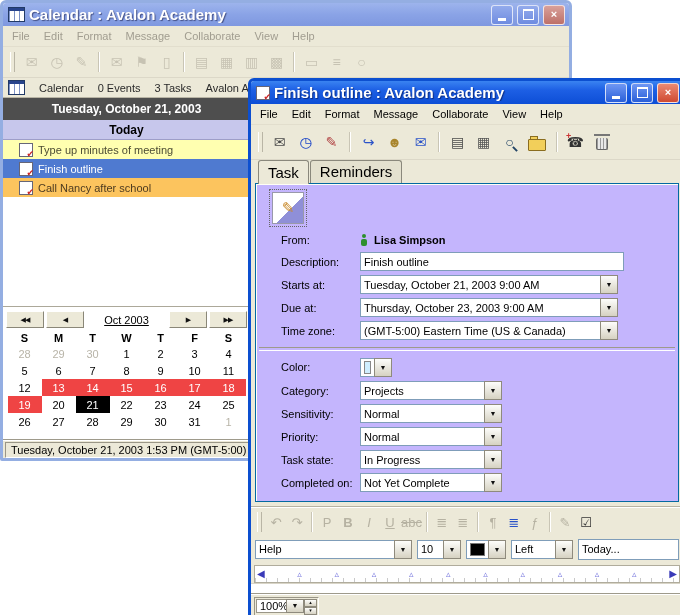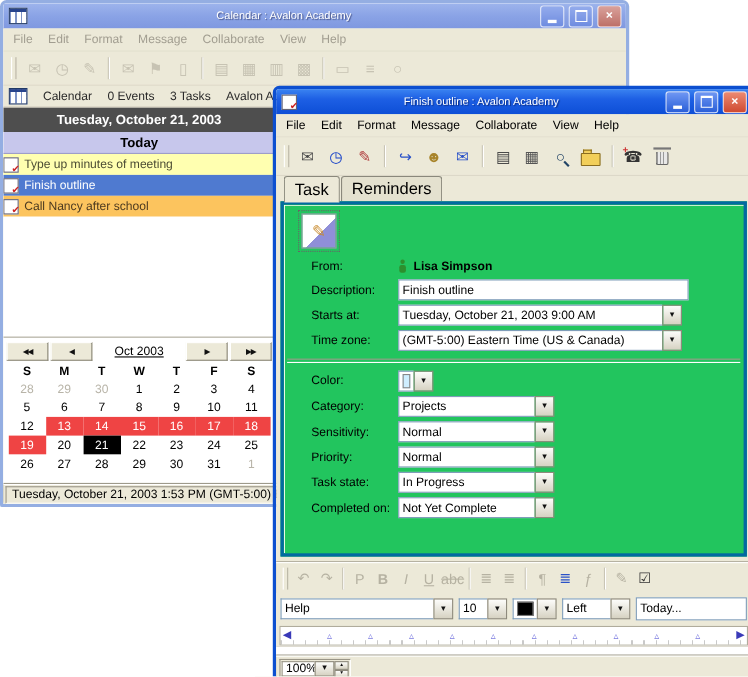--- a/index.html
+++ b/index.html
@@ -6,22 +6,22 @@
   .stage{position:relative;width:680px;height:615px;overflow:hidden;background:#fff;
          font-family:"Liberation Sans","DejaVu Sans",sans-serif;font-size:11px;color:#000;}
 
   
   .win{position:absolute;display:flex;flex-direction:column;border-radius:6px 6px 2px 2px;overflow:hidden;}
   .win.inactive{border:3px solid #94aee2;}
   .win.active{border:3px solid #0c4fd0;}
   .titlebar{height:23px;display:flex;align-items:center;gap:4px;padding:0 4px 0 5px;flex:none;}
   .win.active .titlebar{background:linear-gradient(180deg,#3a83f1 0%,#1d5fe4 40%,#0d4ed6 100%);}
   .win.inactive .titlebar{background:linear-gradient(180deg,#9db4ec 0%,#8aa3e6 50%,#7f98e0 100%);}
-  .titletext{flex:1;color:#fff;font-weight:normal;font-size:10px;white-space:nowrap;overflow:hidden;
-             text-shadow:1px 1px 1px rgba(0,0,40,.5);text-align:center;}
+  .titletext{flex:1;color:#fff;font-weight:bold;font-size:15px;white-space:nowrap;overflow:hidden;
+             text-shadow:1px 1px 1px rgba(0,0,40,.5);}
   .capbtn{width:20px;height:18px;border-radius:3px;border:1px solid rgba(255,255,255,.75);
           display:flex;align-items:center;justify-content:center;color:#fff;flex:none;
           font-size:11px;font-weight:bold;line-height:1;}
   .win.active .capbtn{background:linear-gradient(180deg,#6f97f3,#2a5fd8);}
   .win.inactive .capbtn{background:linear-gradient(180deg,#93abec,#6f8ce0);}
   .capbtn.close{background:linear-gradient(180deg,#ec8a72,#cf4a31)!important;}
   .win.inactive .capbtn.close{background:linear-gradient(180deg,#d9a09a,#bd7068)!important;}
   .glyph-min{display:block;width:8px;height:3px;background:#fff;margin-top:9px;}
   .glyph-max{display:block;width:9px;height:8px;border:1px solid #fff;border-top:2px solid #fff;}
 
@@ -66,21 +66,21 @@
           repeating-linear-gradient(90deg,#7e93c6 0 1px,#fff 1px 5px),
           repeating-linear-gradient(#7e93c6 0 1px,#fff 1px 4px);background-color:#fff;}
 
   
   .daypane{width:247px;display:flex;flex-direction:column;background:#fff;flex:1;min-height:0;
            border-right:1px solid #aca899;}
   .datehdr{height:22px;background:#4e4e4e;color:#fff;font-weight:bold;font-size:12px;
            display:flex;align-items:center;justify-content:center;flex:none;}
   .todaybar{height:19px;background:#c7c7ec;font-weight:bold;font-size:12px;
             display:flex;align-items:center;justify-content:center;flex:none;border-bottom:1px solid #9e9ec8;}
-  .taskrow{height:19px;display:flex;align-items:center;gap:5px;padding:0 0;flex:none;}
+  .taskrow{height:19px;display:flex;align-items:center;gap:5px;padding:0 16px;flex:none;}
   .note-ic{width:12px;height:12px;background:#fff;border:1px solid #667;position:relative;flex:none;}
   .note-ic::after{content:"✔";position:absolute;right:-2px;bottom:-3px;color:#c22;font-size:9px;}
   .whitefill{flex:1;background:#fff;}
 
   
   .minical{flex:none;background:#fff;border-top:1px solid #aca899;padding:4px 3px 10px 3px;}
   .mc-nav{display:flex;align-items:center;gap:2px;height:17px;margin-bottom:2px;}
   .navbtn{flex:none;width:36px;height:15px;background:#ece9d8;border:1px solid;border-color:#fff #8a8778 #8a8778 #fff;
           display:flex;align-items:center;justify-content:center;font-size:7px;letter-spacing:-1px;color:#111;}
   .mc-month{flex:1;text-align:center;text-decoration:underline;font-size:11px;}
@@ -94,22 +94,22 @@
   .statusbar{height:17px;flex:none;background:#ece9d8;display:flex;align-items:center;
              border-top:1px solid #fff;box-shadow:0 -1px 0 #9e9a8b;}
   .statusbar .stext{flex:1;margin:1px 2px;padding:0 5px;height:14px;line-height:14px;white-space:nowrap;
              overflow:hidden;border:1px solid;border-color:#9a9687 #fff #fff #9a9687;}
 
   
   .tabsrow{display:flex;align-items:flex-end;height:21px;padding:2px 0 0 7px;flex:none;}
   .tab{padding:2px 9px 3px 9px;border:1px solid #8a887c;border-bottom:none;border-radius:3px 3px 0 0;
        background:#e4e1cf;margin-right:1px;font-size:15px;}
   .tab.active{background:#ece9d8;position:relative;top:1px;padding-top:3px;font-weight:normal;z-index:2;}
-  .tabframe{flex:none;height:311px;margin:0 4px;border:3px solid #0369a1;box-shadow:inset 1px 1px 0 #fffef5;
-            background:#22c55e;padding:6px 0 0 0;position:relative;z-index:1;display:flex;flex-direction:column;}
+  .tabframe{flex:none;height:311px;margin:0 4px;border:1px solid #0369a1;box-shadow:inset 1px 1px 0 #fffef5;
+            background:#c4b5fd;padding:6px 0 0 0;position:relative;z-index:1;display:flex;flex-direction:column;}
   .task-big{width:30px;height:30px;margin:2px 0 6px 16px;flex:none;
             background:linear-gradient(135deg,#fff 55%,#8f8fd8 56%);border:1px solid #99a;
             outline:1px dotted #666;outline-offset:2px;display:flex;align-items:center;justify-content:center;}
   .task-big::after{content:"✎";color:#c8892a;font-size:15px;}
   .frow{display:flex;align-items:center;height:23px;flex:none;}
   .frow .flabel{margin-left:25px;width:79px;flex:none;}
   .presence{position:relative;width:8px;height:12px;margin-right:6px;flex:none;}
   .presence::before{content:"";position:absolute;top:0;left:2px;width:4px;height:4px;border-radius:50%;background:#2d8f2d;}
   .presence::after{content:"";position:absolute;top:5px;left:1px;width:6px;height:7px;border-radius:2px;background:#2d8f2d;}
   .fromname{font-weight:bold;}
@@ -357,20 +357,27 @@
         </div>
 
         <div class="frow">
           <span class="flabel">Starts at:</span>
           <span class="combo w-wide">
             <span class="val">Tuesday, October 21, 2003 9:00 AM</span>
             <span class="arr">▼</span>
           </span>
         </div>
 
+        <div class="frow">
+          <span class="flabel">Due at:</span>
+          <span class="combo w-wide">
+            <span class="val">Thursday, October 23, 2003 9:00 AM</span>
+            <span class="arr">▼</span>
+          </span>
+        </div>
 
         <div class="frow">
           <span class="flabel">Time zone:</span>
           <span class="combo w-wide">
             <span class="val">(GMT-5:00) Eastern Time (US &amp; Canada)</span>
             <span class="arr">▼</span>
           </span>
         </div>
 
         <div class="fsep"></div>

